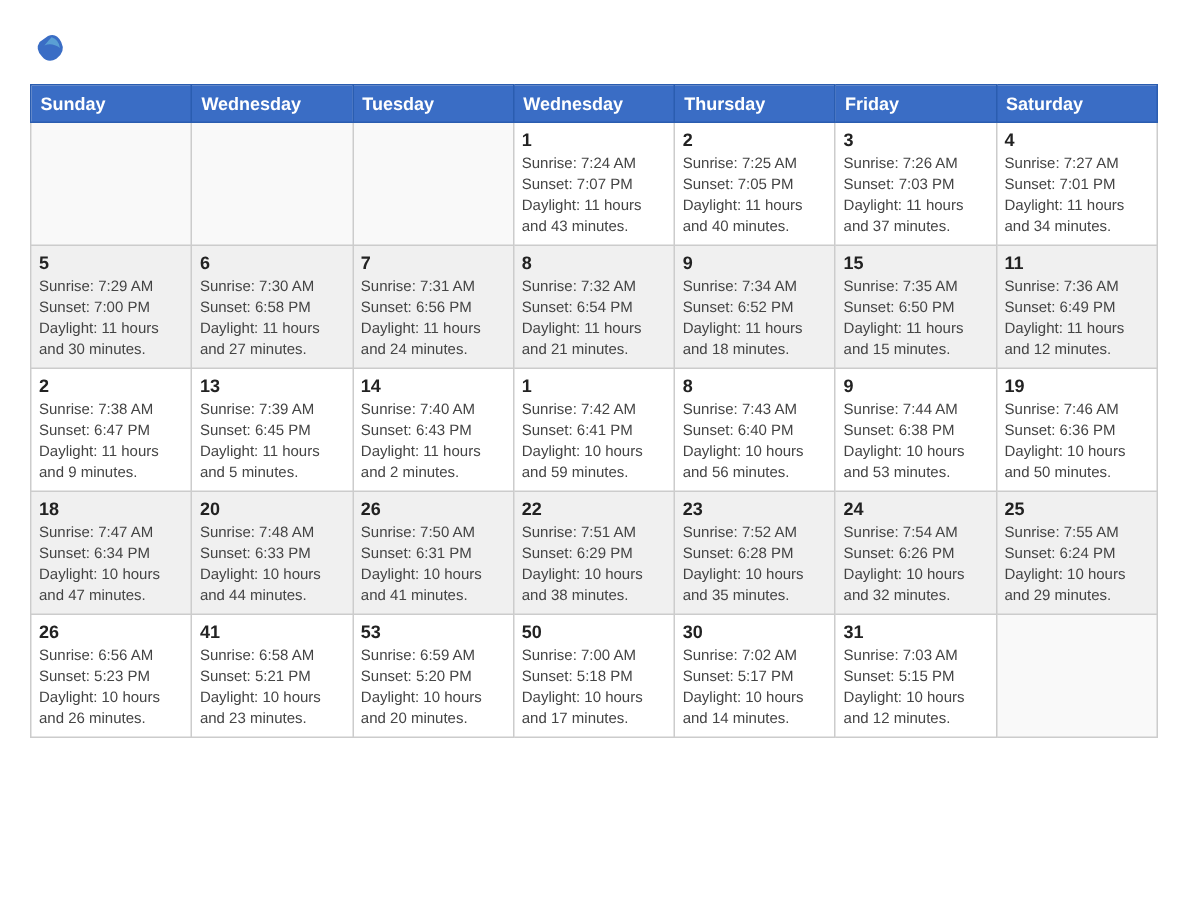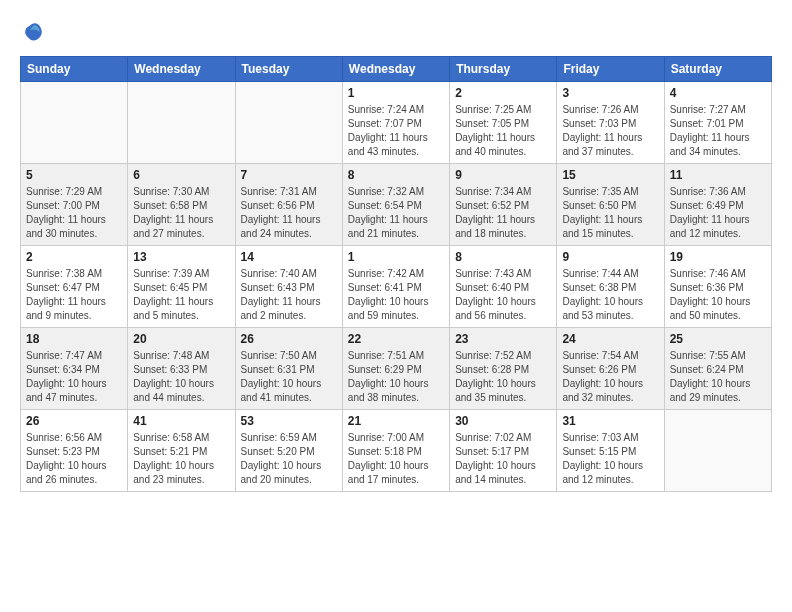--- a/index.html
+++ b/index.html
@@ -244,21 +244,21 @@
           </td>
           <td>
             <div class="day-num">41</div>
             <div class="day-info">Sunrise: 6:58 AM<br>Sunset: 5:21 PM<br>Daylight: 10 hours<br>and 23 minutes.</div>
           </td>
           <td>
             <div class="day-num">53</div>
             <div class="day-info">Sunrise: 6:59 AM<br>Sunset: 5:20 PM<br>Daylight: 10 hours<br>and 20 minutes.</div>
           </td>
           <td>
-            <div class="day-num">21</div>
+            <div class="day-num">50</div>
             <div class="day-info">Sunrise: 7:00 AM<br>Sunset: 5:18 PM<br>Daylight: 10 hours<br>and 17 minutes.</div>
           </td>
           <td>
             <div class="day-num">30</div>
             <div class="day-info">Sunrise: 7:02 AM<br>Sunset: 5:17 PM<br>Daylight: 10 hours<br>and 14 minutes.</div>
           </td>
           <td>
             <div class="day-num">31</div>
             <div class="day-info">Sunrise: 7:03 AM<br>Sunset: 5:15 PM<br>Daylight: 10 hours<br>and 12 minutes.</div>
           </td>

